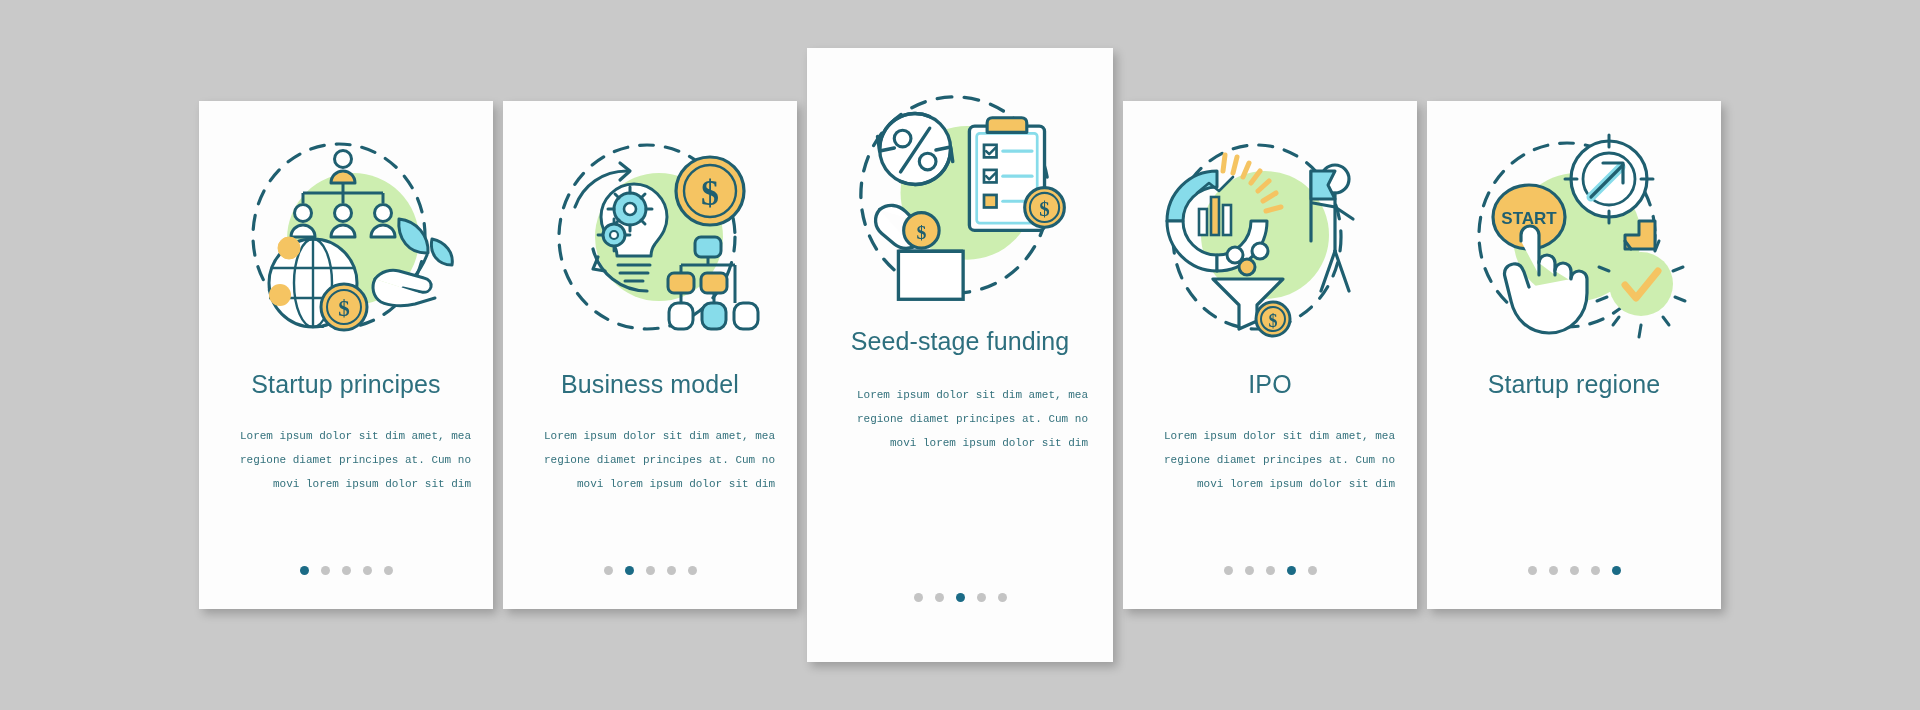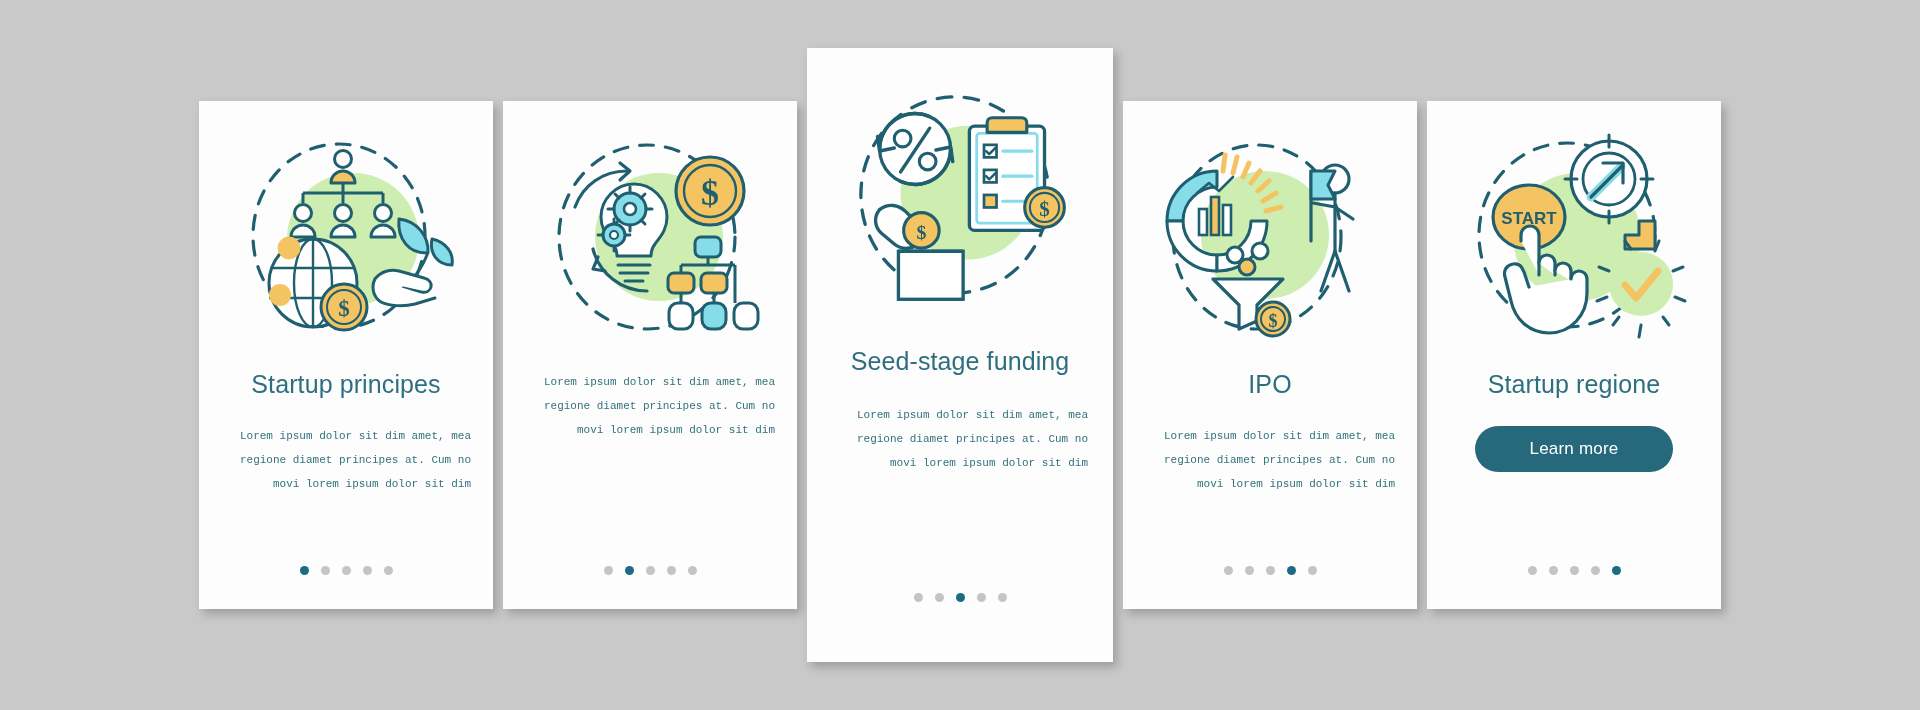--- a/index.html
+++ b/index.html
@@ -52,21 +52,21 @@
 
   .title {
     color: #2d6f7e;
     font-size: 25px;
     line-height: 32px;
     text-align: center;
     font-weight: 400;
     margin-top: 22px;
     letter-spacing: .1px;
   }
-  .card.tall .title { margin-top: 36px; }
+  .card.tall .title { margin-top: 16px; }
   .body {
     color: #33717c;
     font-size: 11px;
     line-height: 24px;
     text-align: right;
     margin-top: 24px;
     max-width: 250px;
     font-family: Liberation Mono, monospace;
   }
   .card.tall .body { margin-top: 26px; max-width: 256px; }
@@ -206,20 +206,21 @@
           <line x1="200" y1="134" x2="200" y2="172" stroke="#1f5f70" stroke-width="3"></line>
           <rect x="133" y="142" width="26" height="20" rx="6" fill="#f5c462" stroke="#1f5f70" stroke-width="3"></rect>
           <rect x="166" y="142" width="26" height="20" rx="6" fill="#f5c462" stroke="#1f5f70" stroke-width="3"></rect>
           <line x1="146" y1="162" x2="146" y2="172" stroke="#1f5f70" stroke-width="3"></line>
           <line x1="179" y1="162" x2="179" y2="172" stroke="#1f5f70" stroke-width="3"></line>
           <rect x="134" y="172" width="24" height="26" rx="9" fill="#fff" stroke="#1f5f70" stroke-width="3"></rect>
           <rect x="167" y="172" width="24" height="26" rx="9" fill="#87dcea" stroke="#1f5f70" stroke-width="3"></rect>
           <rect x="199" y="172" width="24" height="26" rx="9" fill="#fff" stroke="#1f5f70" stroke-width="3"></rect>
         </svg>
       </div>
+      <div class="title">Business model</div>
       <div class="body">Lorem ipsum dolor sit dim amet, mea regione diamet principes at. Cum no movi lorem ipsum dolor sit dim</div>
       <div class="dots">
         <span class="dot"></span>
         <span class="dot active"></span>
         <span class="dot"></span>
         <span class="dot"></span>
         <span class="dot"></span>
       </div>
     </div>
 
@@ -364,21 +365,20 @@
           <ellipse cx="70" cy="86" rx="36" ry="32" fill="#f5c462" stroke="#1f5f70" stroke-width="3.2"></ellipse>
           <text x="70" y="93" font-size="17" font-family="Liberation Sans, sans-serif" font-weight="bold" fill="#1f5f70" text-anchor="middle">START</text>
 
           <path d="M62 110v-6c0-5 4-9 9-9s9 4 9 9v40" fill="#fff" stroke="#1f5f70" stroke-width="3.2" stroke-linecap="round" stroke-linejoin="round"></path>
           <path d="M80 132c0-5 4-8 8-8s8 3 8 8v12" fill="#fff" stroke="#1f5f70" stroke-width="3.2" stroke-linecap="round" stroke-linejoin="round"></path>
           <path d="M96 140c0-5 4-8 8-8s8 3 8 8v10" fill="#fff" stroke="#1f5f70" stroke-width="3.2" stroke-linecap="round" stroke-linejoin="round"></path>
           <path d="M112 148c0-5 4-8 8-8s8 3 8 8v14c0 22-16 40-38 40-20 0-34-14-38-32l-6-24c-2-7 2-12 8-13 5-1 9 2 11 8l5 15" fill="#fff" stroke="#1f5f70" stroke-width="3.2" stroke-linecap="round" stroke-linejoin="round"></path>
         </svg>
       </div>
       <div class="title">Startup regione</div>
-      <button class="btn">Learn more</button>
       <div class="dots">
         <span class="dot"></span>
         <span class="dot"></span>
         <span class="dot"></span>
         <span class="dot"></span>
         <span class="dot active"></span>
       </div>
     </div>
 
   </div>

